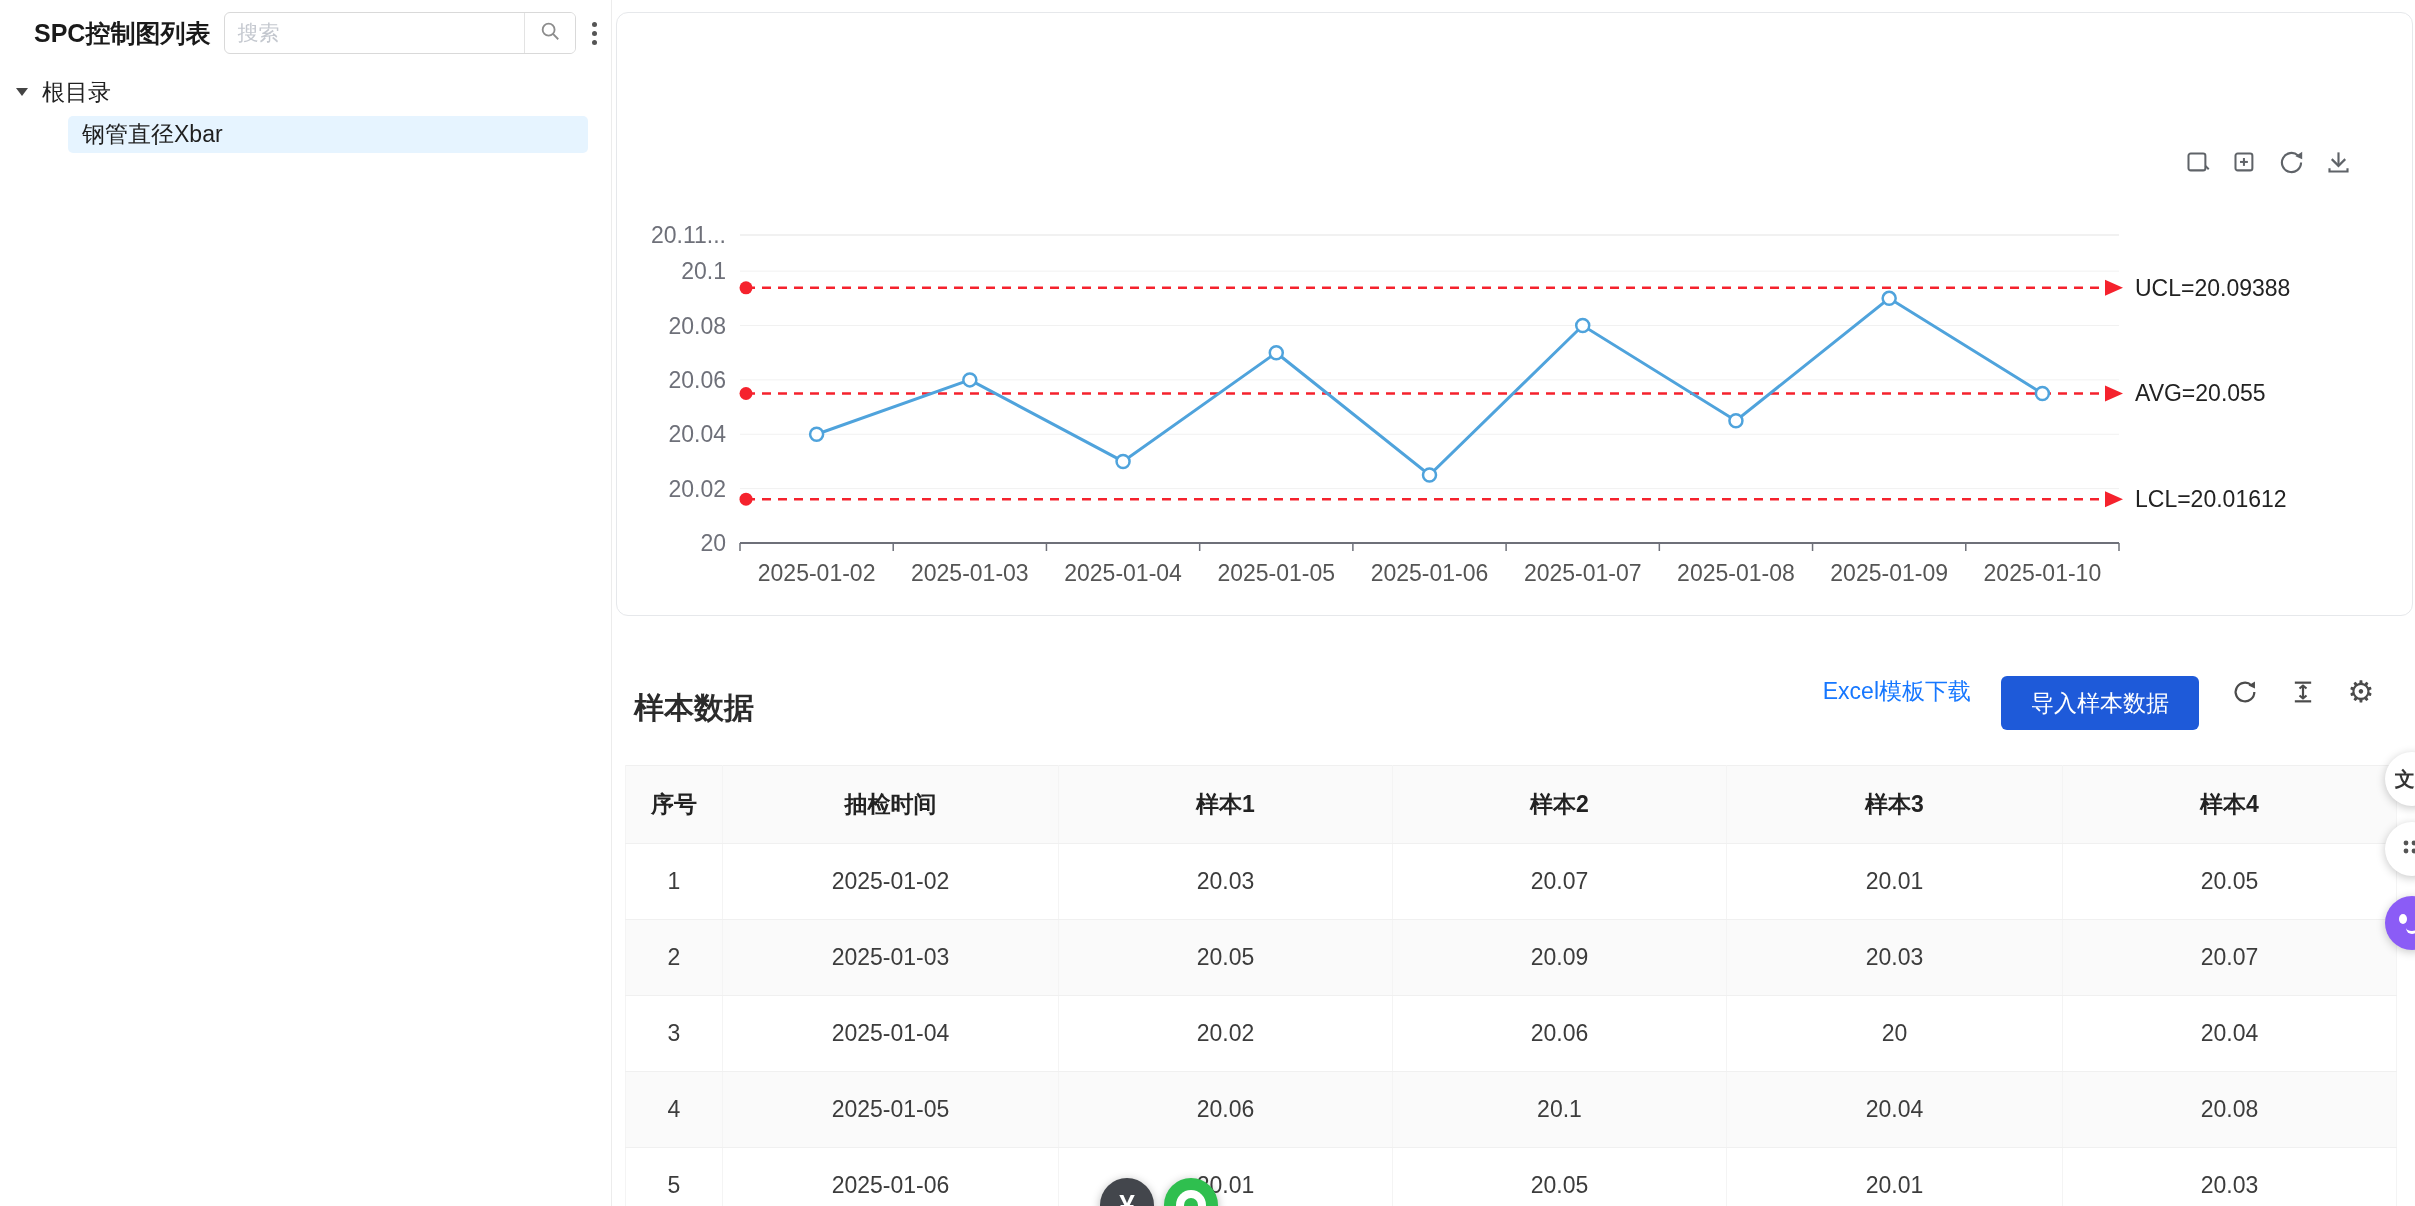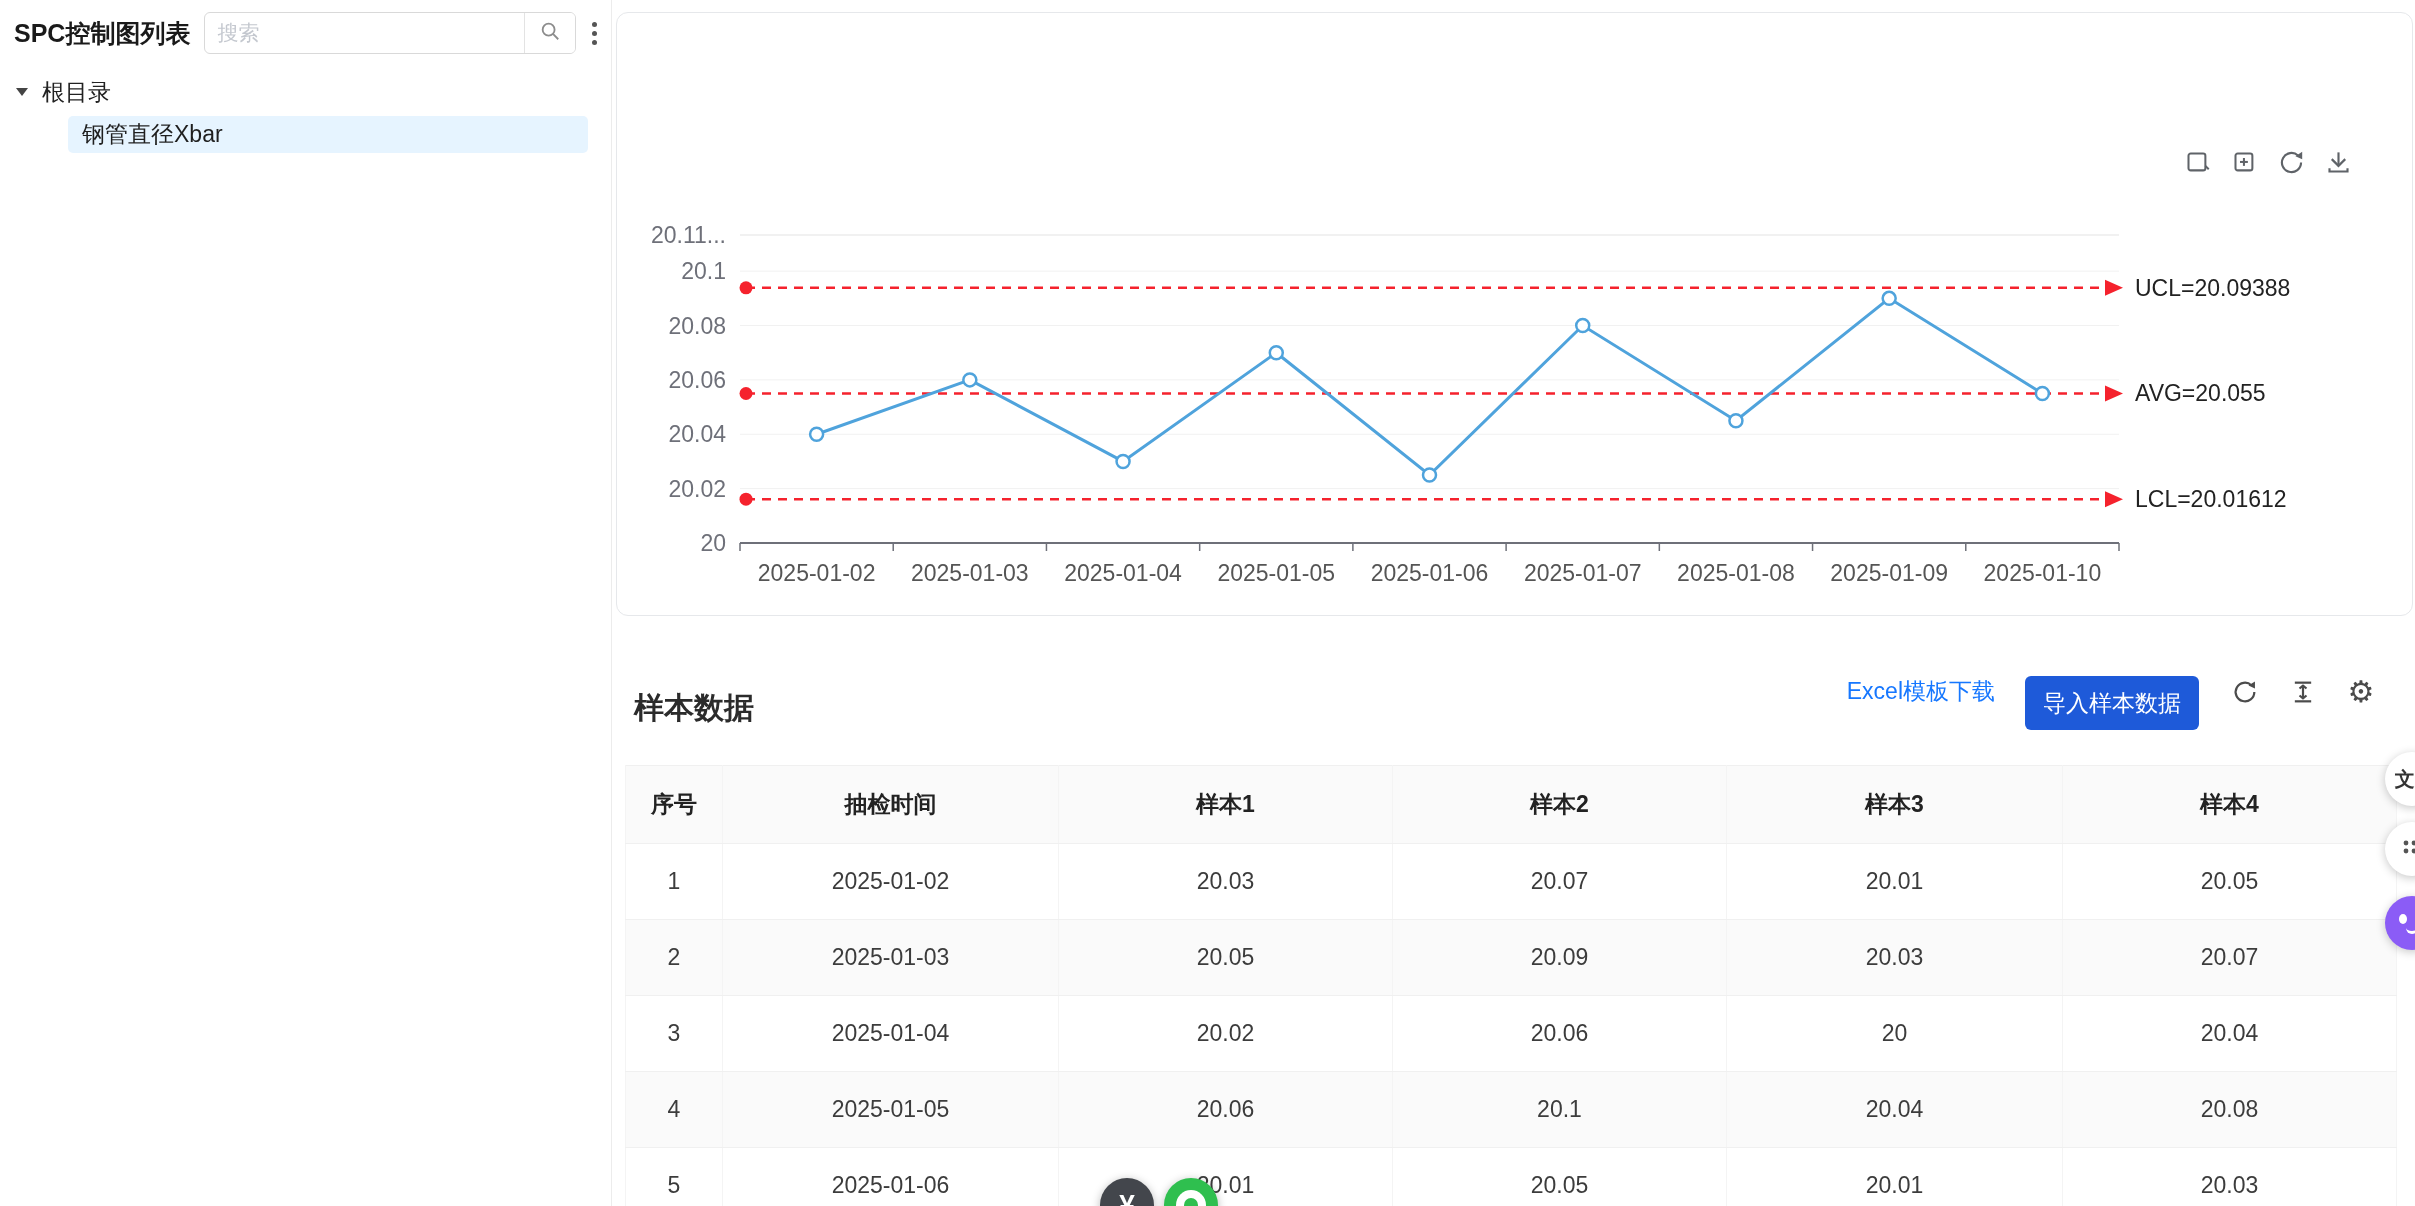--- a/index.html
+++ b/index.html
@@ -2,21 +2,21 @@
 <html><head>
 <meta charset="utf-8">
 <style>
   html,body{margin:0;padding:0;background:#fff;}
   .screen{position:relative;width:2415px;height:1206px;background:#ffffff;overflow:hidden;
           font-family:"Liberation Sans","DejaVu Sans",sans-serif;color:#333;}
 
   
   .sidebar{position:absolute;left:0;top:0;width:612px;height:1206px;background:#fff;border-right:1px solid #ececec;box-sizing:border-box;}
   .sidebar-header{display:flex;align-items:center;gap:14px;padding:12px 12px 10px 14px;}
-  .sidebar-title{font-size:25px;font-weight:700;color:#1a1a1a;white-space:nowrap;}
+  .sidebar-title{font-size:25px;font-weight:700;color:#1a1a1a;white-space:nowrap;margin-left:20px;}
   .search-box{flex:1;display:flex;align-items:center;height:40px;border:1px solid #d9d9d9;border-radius:6px;overflow:hidden;background:#fff;min-width:0;}
   .search-input{flex:1;border:none;outline:none;padding:0 12px;font-size:21px;color:#be185d;min-width:0;font-family:inherit;}
   .search-input::placeholder{color:#c4c8cf;}
   .search-btn{width:50px;align-self:stretch;display:flex;align-items:center;justify-content:center;border-left:1px solid #e3e3e3;background:#fff;cursor:pointer;}
   .kebab{display:flex;flex-direction:column;gap:4px;padding:4px 2px;cursor:pointer;}
   .kebab i{width:5px;height:5px;border-radius:50%;background:#555;display:block;}
   .tree{padding:4px 10px;}
   .tree-root{display:flex;align-items:center;gap:12px;height:48px;font-size:23px;color:#222;padding-left:4px;cursor:pointer;}
   .tree-child{margin-left:58px;width:520px;height:37px;background:#e6f4ff;border-radius:5px;display:flex;align-items:center;padding-left:14px;box-sizing:border-box;font-size:23px;color:#1f1f1f;cursor:pointer;}
 
@@ -27,21 +27,21 @@
   .tab.active{color:#1677ff;font-weight:500;}
   .tab.active::after{content:"";position:absolute;left:0;right:0;bottom:0;height:4px;background:#1677ff;border-radius:2px;}
   .toolbox{position:absolute;top:136px;right:60px;display:flex;gap:20px;}
   .toolbox svg{display:block;cursor:pointer;}
   .chart-svg{position:absolute;left:0;top:88px;}
 
   
   .sample-title{position:absolute;left:634px;top:688px;font-size:30px;font-weight:600;color:#2b2b2b;}
   .sample-toolbar{position:absolute;top:676px;right:38px;height:56px;display:flex;align-items:flex-start;gap:30px;}
   .excel-link{font-size:23px;color:#1677ff;cursor:pointer;}
-  .import-btn{height:54px;padding:0 18px;border:none;border-radius:6px;background:#1e5ad9;color:#fff;font-size:23px;font-family:inherit;cursor:pointer;}
+  .import-btn{height:54px;padding:0 30px;border:none;border-radius:6px;background:#1e5ad9;color:#fff;font-size:23px;font-family:inherit;cursor:pointer;}
   .tool-icons{display:flex;align-items:center;gap:26px;}
   .tool-icons .ticon{display:flex;align-items:center;justify-content:center;width:32px;height:32px;cursor:pointer;color:#4b4b4b;}
 
   
   .table-wrap{position:absolute;left:625px;top:765px;width:1771px;}
   table{width:100%;border-collapse:collapse;table-layout:fixed;font-size:23px;color:#3c3c3c;}
   th{height:78px;background:#fafafa;font-weight:700;color:#222;}
   td{height:76px;}
   th,td{text-align:center;border-bottom:1px solid #f0f0f0;border-right:1px solid #f4f4f4;border-left:1px solid #f4f4f4;padding:0 6px;box-sizing:border-box;}
   thead tr{border-top:1px solid #f0f0f0;}

